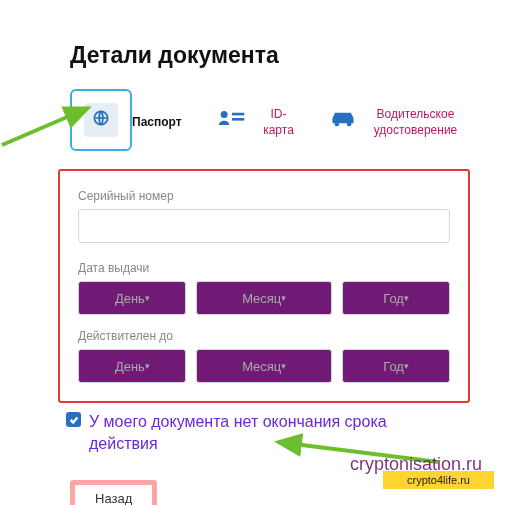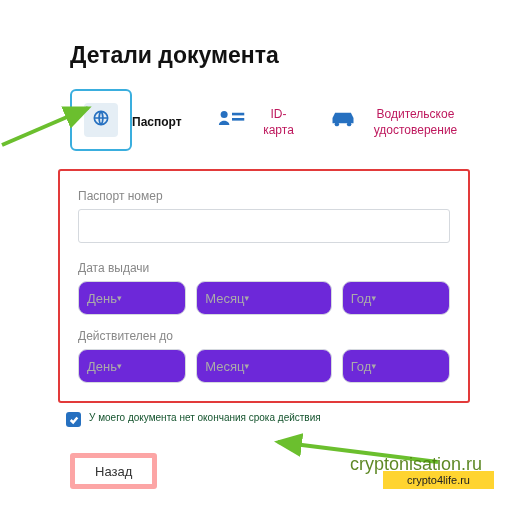--- a/index.html
+++ b/index.html
@@ -101,29 +101,29 @@
   .date-row {
     display: flex;
     gap: 10px;
     margin-bottom: 14px;
   }
   .select {
     flex: 1;
     min-width: 0;
     height: 34px;
     border: 1px solid #d5d9de;
-    border-radius: 9px;
+    border-radius: 3px;
     padding: 0 8px;
     font-size: 13px;
     color: #aaa;
     display: flex;
     align-items: center;
-    justify-content: flex-start;
+    justify-content: center;
     cursor: pointer;
-    background: #6d28d9;
+    background: #701a75;
   }
   .select .chev {
     font-size: 9px;
     color: #aaa;
   }
   .date-row .select.month { flex: 1.3; }
   .date-row:last-of-type { margin-bottom: 4px; }
 
   .checkbox-row {
     display: flex;
@@ -138,22 +138,22 @@
     background: #2670c0;
     border-radius: 3px;
     display: flex;
     align-items: center;
     justify-content: center;
     flex-shrink: 0;
     margin-top: 1px;
   }
   .checkbox svg { width: 10px; height: 10px; fill: none; stroke: #fff; stroke-width: 3; }
   .checkbox-label {
-    font-size: 10px;
-    color: #14532d;
+    font-size: 16px;
+    color: #6d28d9;
     line-height: 1.35;
   }
 
   .buttons {
     display: flex;
     gap: 10px;
     margin-top: 26px;
   }
   .btn {
     height: 36px;
@@ -181,21 +181,21 @@
   .arrow {
     position: absolute;
     pointer-events: none;
   }
 
   .watermark {
     position: absolute;
     right: 30px;
     bottom: 30px;
     font-size: 18px;
-    color: #4d7c0f;
+    color: #701a75;
     font-weight: 500;
     opacity: 0.9;
   }
   .badge {
     position: absolute;
     right: 18px;
     bottom: 16px;
     background: #ffd430;
     color: #222;
     font-size: 11px;
@@ -247,21 +247,21 @@
               <circle cx="23" cy="17" r="2.5" fill="#2670c0"></circle>
               <rect x="16" y="6" width="12" height="2" fill="#fff" opacity="0"></rect>
             </svg>
         </span>
       </div>
       <div class="doc-type-label">Водительское удостоверение</div>
     </div>
   </div>
 
   <div class="form-box">
-    <div class="field-label">Паспорт номер</div>
+    <div class="field-label">Серийный номер</div>
     <input class="text-input" type="text" style="">
 
     <div class="field-label">Дата выдачи</div>
     <div class="date-row">
       <div class="select">
           <span>День</span>
           <span class="chev">▾</span>
         </div>
       <div class="select month">
           <span>Месяц</span>

